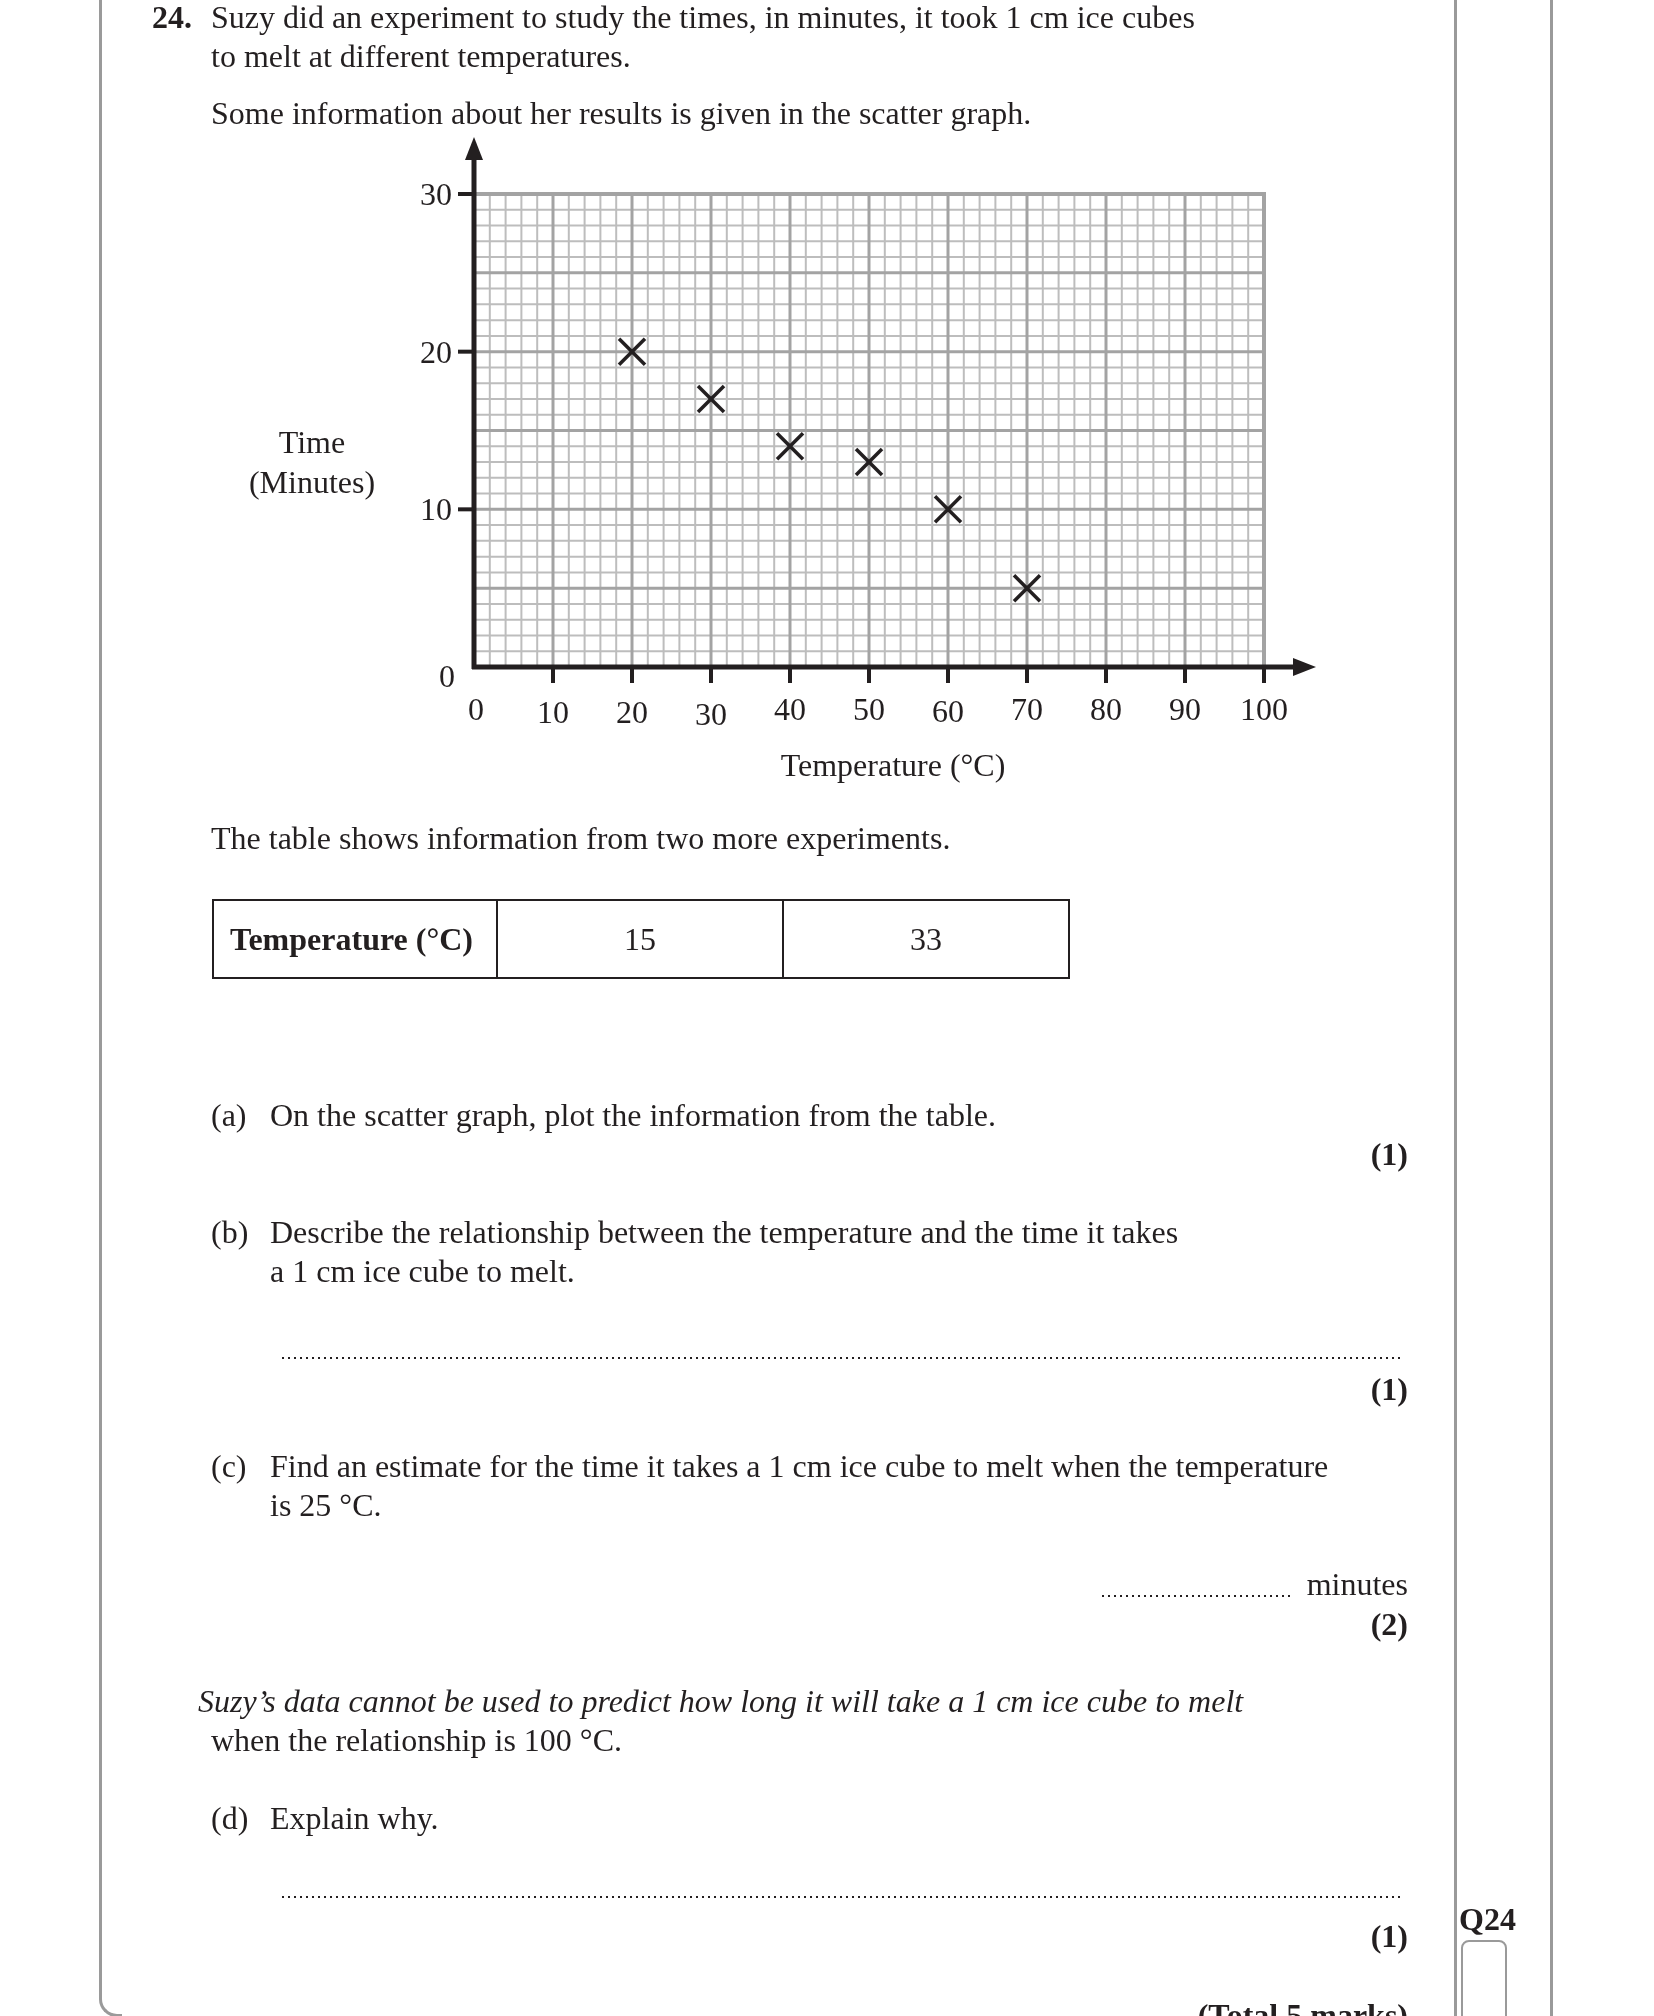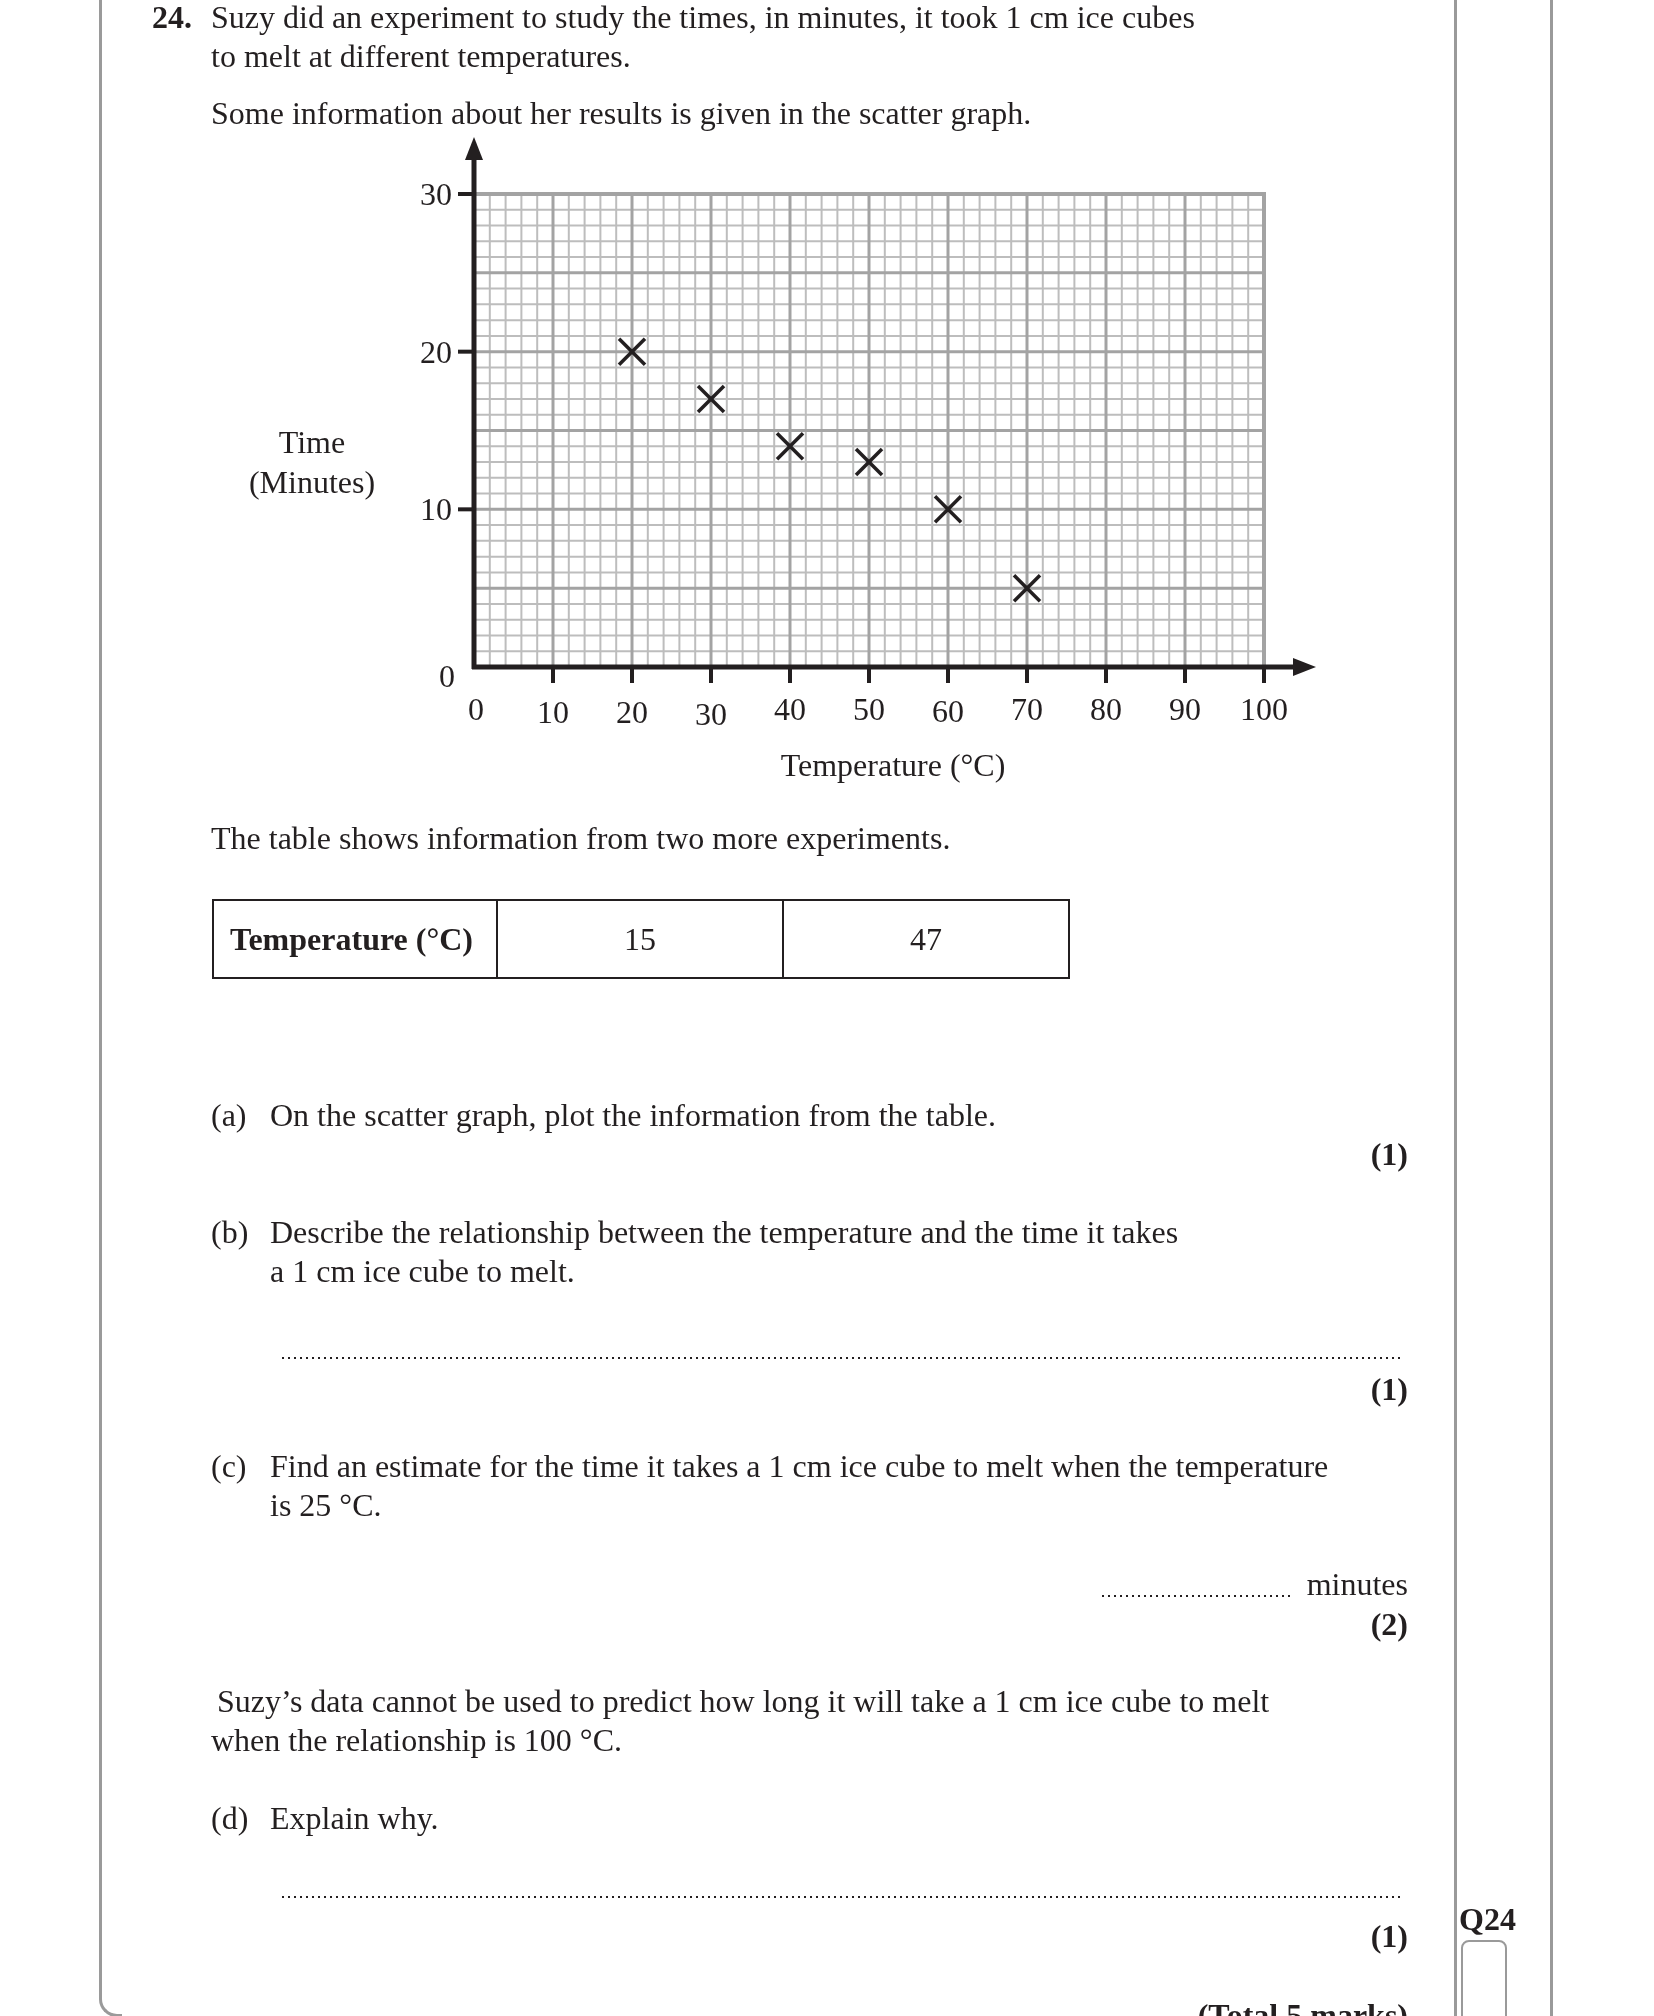--- a/index.html
+++ b/index.html
@@ -207,21 +207,21 @@
   <text id="ylabel-2" x="312" y="493" text-anchor="middle" font-size="32">(Minutes)</text>
 </svg>
 
 <div class="abs txt" style="left:211px; top:819px;">The table shows information from two more experiments.</div>
 
 <table class="exp">
   <tbody>
       <tr>
     <td class="head">Temperature (°C)</td>
     <td class="val">15</td>
-    <td class="val">47</td>
+    <td class="val">33</td>
   </tr>
 </tbody>
   </table>
 
 <div class="abs txt" style="left:211px; top:1096px;">(a)</div>
 <div class="abs txt" style="left:270px; top:1096px;">On the scatter graph, plot the information from the table.</div>
 <div class="abs txt mark" style="right:246px; top:1135px;">(1)</div>
 
 <div class="abs txt" style="left:211px; top:1213px;">(b)</div>
 <div class="abs txt" style="left:270px; top:1213px;">Describe the relationship between the temperature and the time it takes</div>
@@ -229,21 +229,21 @@
 <div class="dots" style="left:280px; top:1356px; width:1124px;"></div>
 <div class="abs txt mark" style="right:246px; top:1370px;">(1)</div>
 
 <div class="abs txt" style="left:211px; top:1447px;">(c)</div>
 <div class="abs txt" style="left:270px; top:1447px;">Find an estimate for the time it takes a 1 cm ice cube to melt when the temperature</div>
 <div class="abs txt" style="left:270px; top:1486px;">is 25 °C.</div>
 <div class="dots" style="left:1100px; top:1594px; width:190px;"></div>
 <div class="abs txt" style="right:246px; top:1565px;">minutes</div>
 <div class="abs txt mark" style="right:246px; top:1605px;">(2)</div>
 
-<div class="abs txt" style="left:217px; top:1682px;">Suzy’s data cannot be used to predict how long it will take a 1 cm ice cube to melt</div>
+<div class="abs txt" style="left:198px; top:1682px;font-style:italic;">Suzy’s data cannot be used to predict how long it will take a 1 cm ice cube to melt</div>
 <div class="abs txt" style="left:211px; top:1721px;">when the relationship is 100 °C.</div>
 <div class="abs txt" style="left:211px; top:1799px;">(d)</div>
 <div class="abs txt" style="left:270px; top:1799px;">Explain why.</div>
 <div class="dots" style="left:280px; top:1895px; width:1124px;"></div>
 <div class="abs txt mark" style="right:246px; top:1917px;">(1)</div>
 
 <div class="abs txt mark" style="right:246px; top:1996px;text-decoration:underline;">(Total 5 marks)</div>
 <div class="abs txt bold" style="left:1459px; top:1900px;">Q24</div>
 <div class="q-box"></div>
 

